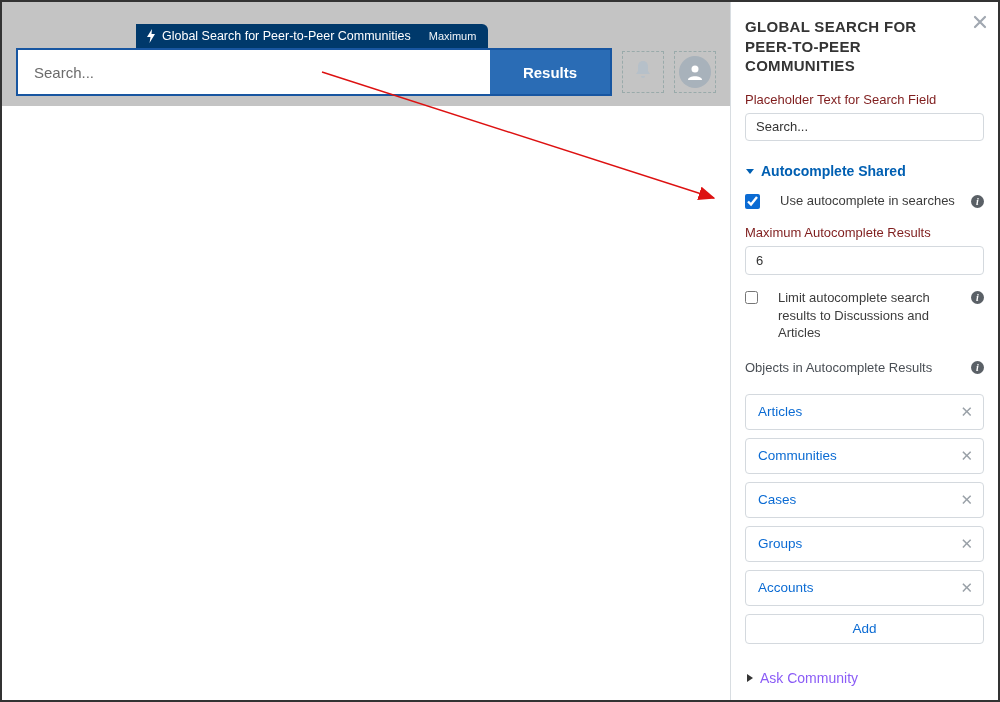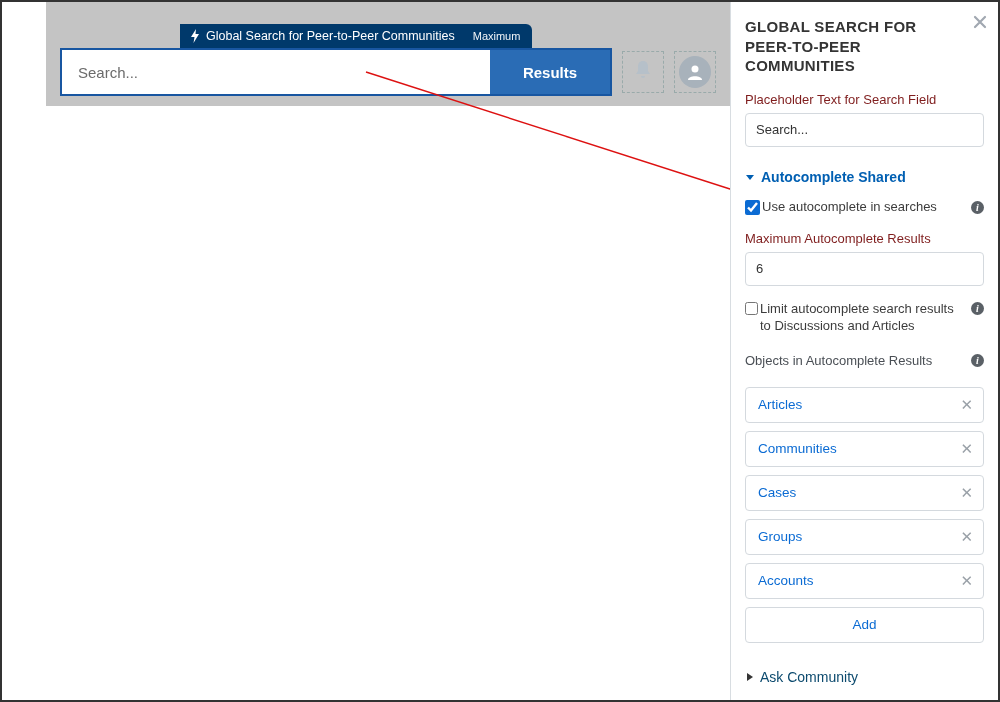--- a/index.html
+++ b/index.html
@@ -8,21 +8,20 @@
     background: #fff;
     width: 1000px;
     height: 702px;
     overflow: hidden;
     border: 2px solid #333;
   }
   .wrap {
     display: flex;
     width: 100%;
     height: 100%;
-    padding-left: 44px;
   }
   
   .left {
     flex: 1;
     background: #fff;
     position: relative;
   }
   .topbar {
     background: #c4c4c4;
     height: 104px;
@@ -164,21 +163,21 @@
     margin-top: 22px;
     cursor: pointer;
   }
   .section-head .tri {
     margin-right: 6px;
     display: inline-flex;
   }
   .checkbox-row {
     display: flex;
     align-items: flex-start;
-    gap: 2px;
+    gap: 20px;
     margin-top: 14px;
     font-size: 13px;
     color: #3c3c3c;
     position: relative;
     padding-right: 16px;
   }
   .checkbox-row input[type=checkbox] {
     width: 15px;
     height: 15px;
     accent-color: #0b6bd3;
@@ -245,21 +244,21 @@
     font-size: 13.5px;
     color: #0b6bd3;
     cursor: pointer;
     background:#fff;
   }
   .ask-row {
     margin-top: 26px;
     display:flex;
     align-items:center;
     font-size: 14px;
-    color: #0c4a6e;
+    color: #8b5cf6;
     cursor:pointer;
   }
   .ask-row .tri { margin-right: 6px; }
 </style>
 </head>
 <body>
 
 <div class="wrap">
   <div class="left">
     <div class="topbar">

